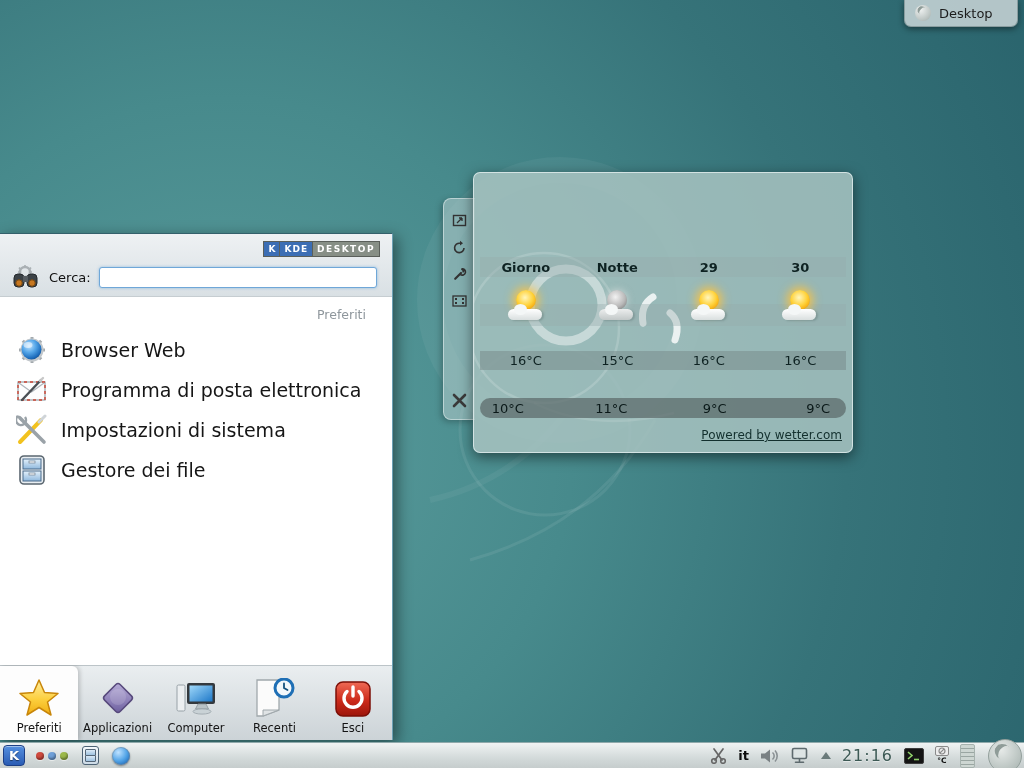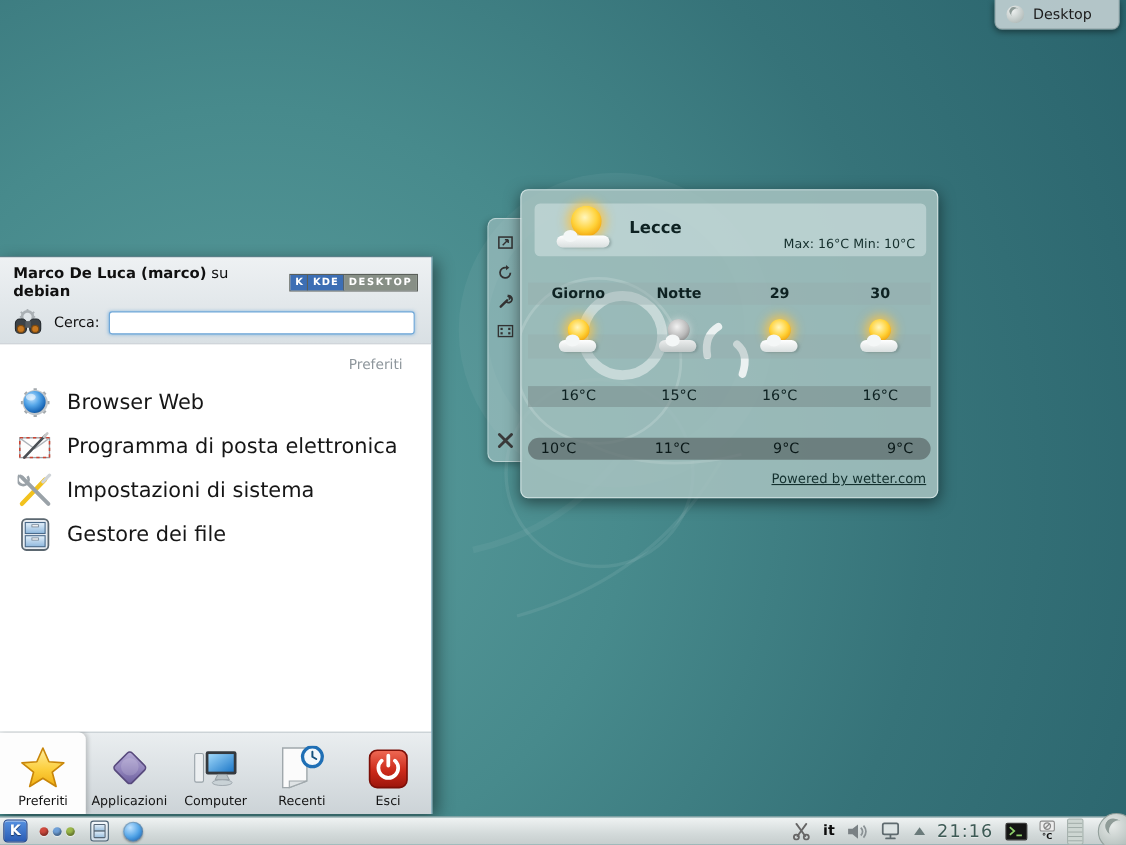--- a/index.html
+++ b/index.html
@@ -151,21 +151,21 @@
   .dot.red { background:#cf4a3e; } .dot.blue { background:#6fa0d8; } .dot.green { background:#9cb94a; }
   .mini-cabinet { margin-left:14px; width:17px; height:19px; border:1.5px solid #4d6275; border-radius:3px;
     background:linear-gradient(#f4f8fb,#cddbe7); position:relative; }
   .mini-cabinet::before, .mini-cabinet::after { content:""; position:absolute; left:2px; right:2px; height:5px;
     background:linear-gradient(#dceaf7,#9ec2e0); border:1px solid #567; border-radius:1px; }
   .mini-cabinet::before { top:2px; } .mini-cabinet::after { bottom:2px; }
   .mini-globe { margin-left:13px; width:18px; height:18px; border-radius:50%;
     background:radial-gradient(circle at 35% 30%, #bfe2ff, #55a6e8 48%, #1e6dbd 82%, #154e8c);
     box-shadow:0 1px 2px rgba(0,0,0,0.4), inset 0 0 0 1px rgba(120,130,140,0.5); }
 
-  .tray { margin-left:auto; display:flex; align-items:center; gap:11px; padding-right:6px; height:21px; }
+  .tray { margin-left:auto; display:flex; align-items:center; gap:11px; padding-right:16px; height:21px; }
   .kb-layout { font-size:13px; font-weight:bold; color:#0c0c0c; }
   .tri-up { width:0; height:0; border-left:5px solid transparent; border-right:5px solid transparent;
     border-bottom:7px solid #6a7a7a; }
   .clock { font-size:16px; color:#3d5a55; text-shadow:0 1px 1px rgba(255,255,255,0.55); letter-spacing:1px; }
   .term-icon { width:20px; height:16px; background:#141414; border:1px solid #3c3c3c; border-radius:2px;
     display:flex; align-items:center; padding-left:2px; }
   .tray-weather { display:flex; flex-direction:column; align-items:center; line-height:1; }
   .tray-weather .badge { width:14px; height:10px; border:1px solid #8a8a8a; border-radius:2px; background:#ececec;
     display:flex; align-items:center; justify-content:center; }
   .tray-weather .unit { font-size:7.5px; font-weight:bold; color:#111; margin-top:1px; }
@@ -230,28 +230,20 @@
 
 <div class="weather">
   <svg class="weather-swirl" width="380" height="281">
     <circle cx="92" cy="132" r="36" fill="none" stroke="rgba(255,255,255,0.45)" stroke-width="9"></circle>
     <circle cx="70" cy="155" r="75" fill="none" stroke="rgba(255,255,255,0.16)" stroke-width="2.5"></circle>
     <path d="M179,124 q-13,8 -10,26" fill="none" stroke="rgba(255,255,255,0.8)" stroke-width="7" stroke-linecap="round"></path>
     <path d="M196,140 q11,9 5,27" fill="none" stroke="rgba(255,255,255,0.8)" stroke-width="7" stroke-linecap="round"></path>
     <path d="M60,230 q60,30 140,10" fill="none" stroke="rgba(255,255,255,0.12)" stroke-width="2.5"></path>
   </svg>
 
-  <div class="w-header">
-    <span class="cond big" style="position:absolute;left:18px;top:0;">
-      <i class="orb sun"></i>
-        <i class="puff"></i>
-    </span>
-    <span class="w-city">Lecce</span>
-    <span class="w-maxmin">Max: 16°C Min: 10°C</span>
-  </div>
 
   <div class="w-band w-cols">
     <span>Giorno</span>
     <span>Notte</span>
     <span>29</span>
     <span>30</span>
   </div>
 
   <div class="w-iconband"></div>
   <div class="w-band w-iconrow">
@@ -274,21 +266,20 @@
     <span>9°C</span>
     <span>9°C</span>
   </div>
 
   <a class="w-credit">Powered by wetter.com</a>
 </div>
 
 <div class="kickoff">
   <div class="ko-header">
     <div class="ko-titlerow">
-      <span class="ko-title"><b>Marco De Luca (marco)</b><span> su </span><b>debian</b></span>
       <span class="kde-badge">
         <span class="logo">K</span>
         <span class="seg-kde">KDE</span>
         <span class="seg-desktop">DESKTOP</span>
       </span>
     </div>
     <div class="ko-searchrow">
       <span>
         <svg width="27" height="26">
           <circle cx="13" cy="8" r="5" fill="none" stroke="#aab0b4" stroke-width="2.5"></circle>

